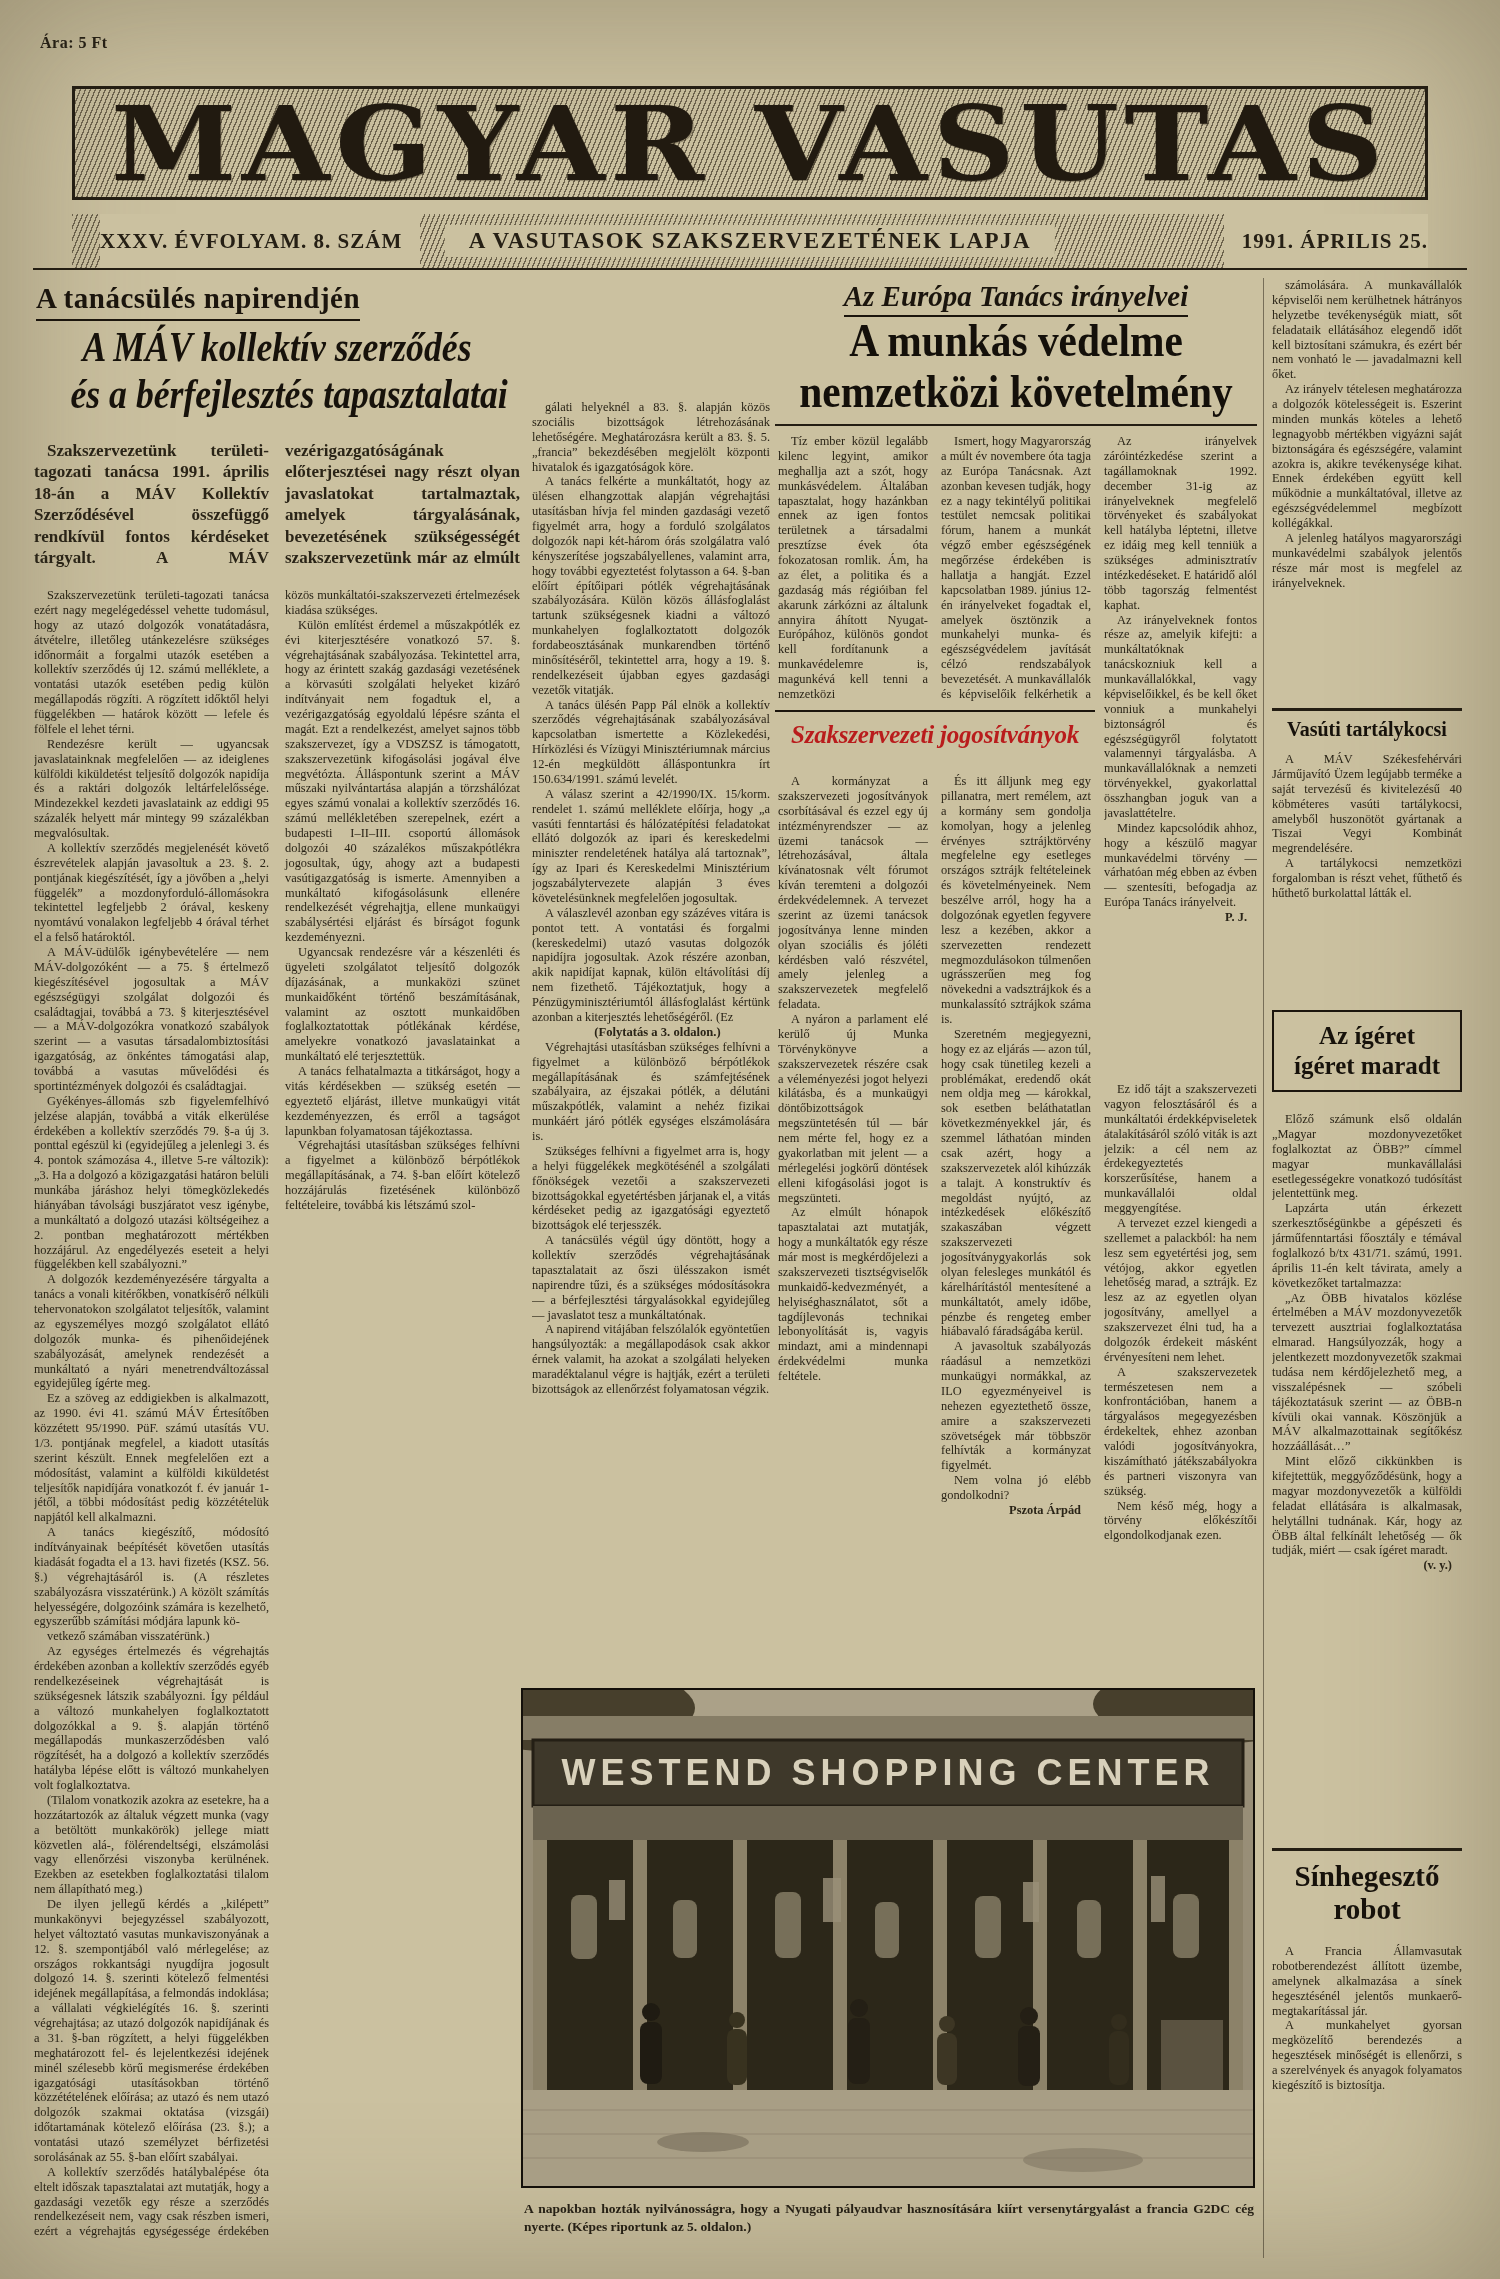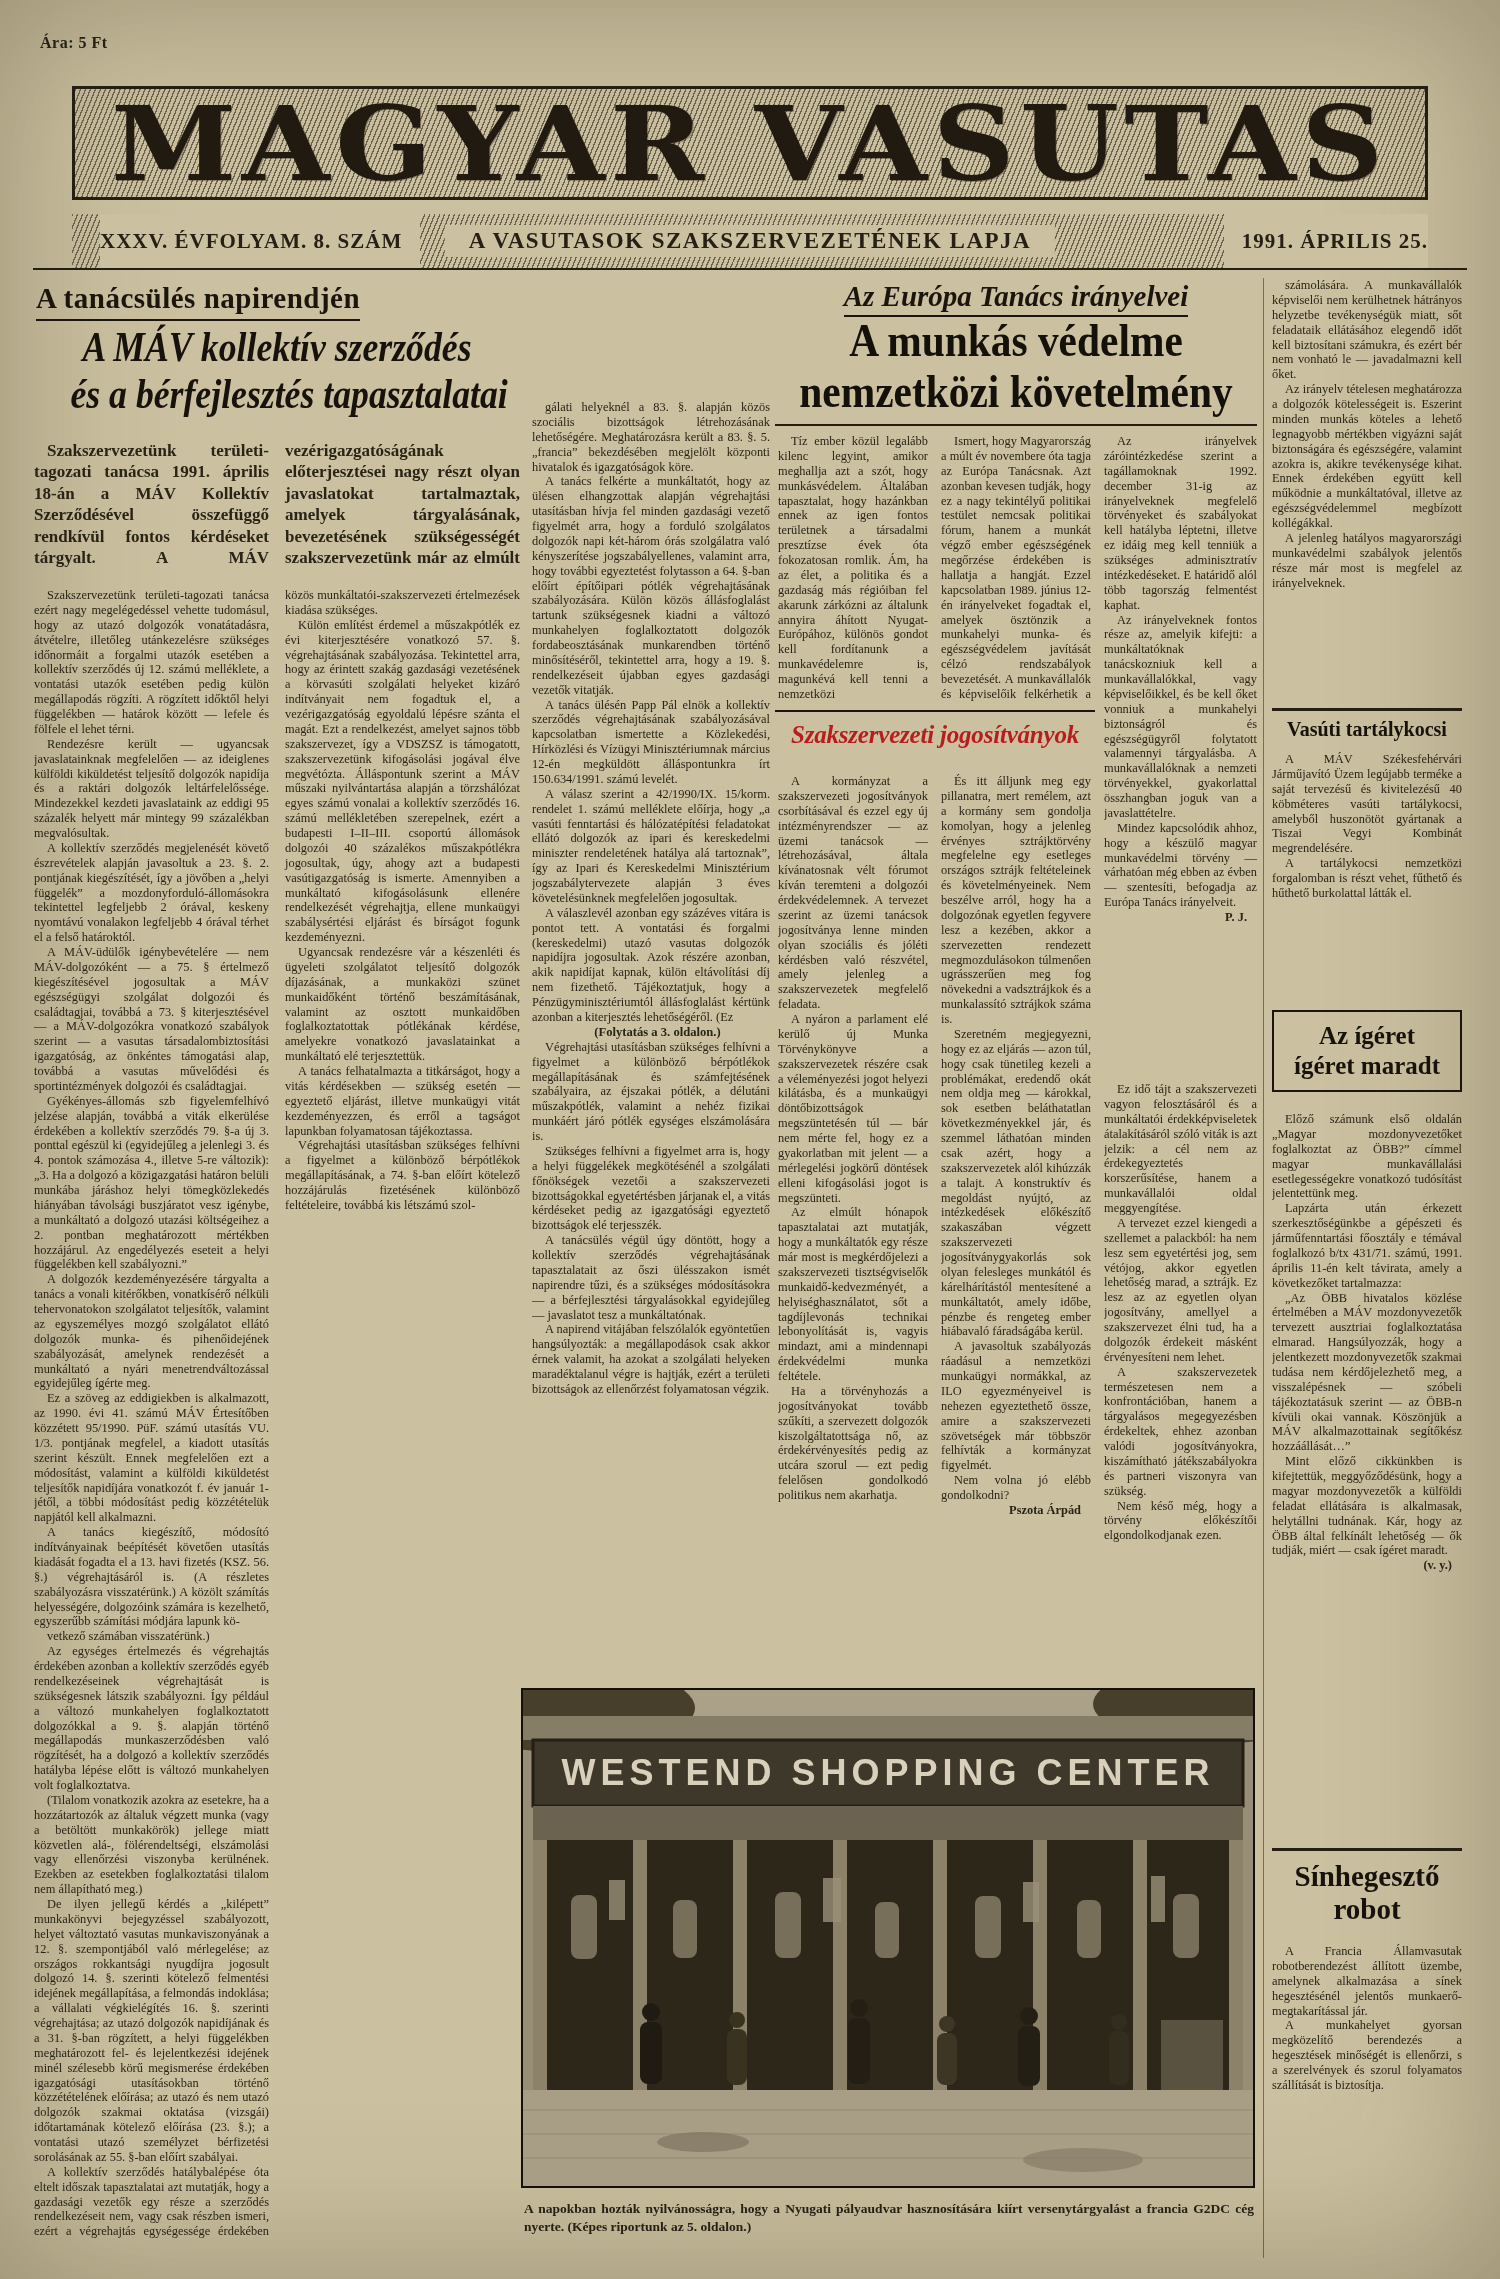--- a/index.html
+++ b/index.html
@@ -163,21 +163,20 @@
       <p>számolására. A munkavállalók képviselői nem kerülhetnek hátrányos helyzetbe tevékenységük miatt, sőt feladataik ellátásához elegendő időt kell biztosítani számukra, és ezért bér nem vonható le — javadalmazni kell őket.</p>
       <p>Az irányelv tételesen meghatározza a dolgozók kötelességeit is. Eszerint minden munkás köteles a lehető legnagyobb mértékben vigyázni saját biztonságára és egészségére, valamint azokra is, akikre tevékenysége kihat. Ennek érdekében együtt kell működnie a munkáltatóval, illetve az egészségvédelemmel megbízott kollégákkal.</p>
       <p>A jelenleg hatályos magyarországi munkavédelmi szabályok jelentős része már most is megfelel az irányelveknek.</p>
     </div>
 
   <div class="abs boxhead" style="left:775px; top:710px; width:320px;">Szakszervezeti jogosítványok</div>
   <div class="abs bodytext" style="left:778px; top:774px; width:150px; height:882px;">
       <p>A kormányzat a szakszervezeti jogosítványok csorbításával és ezzel egy új intézményrendszer — az üzemi tanácsok — létrehozásával, általa kívánatosnak vélt fórumot kíván teremteni a dolgozói érdekvédelemnek. A tervezet szerint az üzemi tanácsok jogosítványa lenne minden olyan szociális és jóléti kérdésben való részvétel, amely jelenleg a szakszervezetek megfelelő feladata.</p>
       <p>A nyáron a parlament elé kerülő új Munka Törvénykönyve a szakszervezetek részére csak a véleményezési jogot helyezi kilátásba, és a munkaügyi döntőbizottságok megszüntetésén túl — bár nem mérte fel, hogy ez a gyakorlatban mit jelent — a mérlegelési jogkörű döntések elleni kifogásolási jogot is megszünteti.</p>
       <p>Az elmúlt hónapok tapasztalatai azt mutatják, hogy a munkáltatók egy része már most is megkérdőjelezi a szakszervezeti tisztségviselők munkaidő-kedvezményét, a helyiséghasználatot, sőt a tagdíjlevonás technikai lebonyolítását is, vagyis mindazt, ami a mindennapi érdekvédelmi munka feltétele.</p>
-      <p>Ha a törvényhozás a jogosítványokat tovább szűkíti, a szervezett dolgozók kiszolgáltatottsága nő, az érdekérvényesítés pedig az utcára szorul — ezt pedig felelősen gondolkodó politikus nem akarhatja.</p>
     </div>
   <div class="abs bodytext" style="left:941px; top:774px; width:150px; height:882px;">
     <div>
         <p>És itt álljunk meg egy pillanatra, mert remélem, azt a kormány sem gondolja komolyan, hogy a jelenleg érvényes sztrájktörvény megfelelne egy esetleges országos sztrájk feltételeinek és követelményeinek. Nem beszélve arról, hogy ha a dolgozónak egyetlen fegyvere lesz a kezében, akkor a szervezetten rendezett megmozdulásokon túlmenően ugrásszerűen meg fog növekedni a vadsztrájkok és a munkalassító sztrájkok száma is.</p>
         <p>Szeretném megjegyezni, hogy ez az eljárás — azon túl, hogy csak tünetileg kezeli a problémákat, eredendő okát nem oldja meg — károkkal, sok esetben beláthatatlan következményekkel jár, és szemmel láthatóan minden csak azért, hogy a szakszervezetek alól kihúzzák a talajt. A konstruktív és megoldást nyújtó, az intézkedések előkészítő szakaszában végzett szakszervezeti jogosítványgyakorlás sok olyan felesleges munkától és kárelhárítástól mentesítené a munkáltatót, amely időbe, pénzbe és rengeteg ember hiábavaló fáradságába kerül.</p>
         <p>A javasoltuk szabályozás ráadásul a nemzetközi munkaügyi normákkal, az ILO egyezményeivel is nehezen egyeztethető össze, amire a szakszervezeti szövetségek már többször felhívták a kormányzat figyelmét.</p>
         <p>Nem volna jó elébb gondolkodni?</p>
       </div>
     <p class="sig">Pszota Árpád</p>
   </div>
@@ -209,21 +208,21 @@
     <p class="sig">(v. y.)</p>
   </div>
 
   <div class="rule" style="left:1272px; top:1848px; width:190px; height:2.5px;"></div>
   <div class="abs sidehead2" style="left:1272px; top:1860px; width:190px;">
     <div>Sínhegesztő</div>
     <div>robot</div>
   </div>
   <div class="abs bodytext" style="left:1272px; top:1944px; width:190px; height:320px;">
       <p>A Francia Államvasutak robotberendezést állított üzembe, amelynek alkalmazása a sínek hegesztésénél jelentős munkaerő-megtakarítással jár.</p>
-      <p>A munkahelyet gyorsan megközelítő berendezés a hegesztések minőségét is ellenőrzi, s a szerelvények és szorul folyamatos szállítását is biztosítja.</p>
+      <p>A munkahelyet gyorsan megközelítő berendezés a hegesztések minőségét is ellenőrzi, s a szerelvények és anyagok folyamatos kiegészítő is biztosítja.</p>
     </div>
 
   <div id="photo-frame" class="abs" style="left:521px; top:1688px; width:734px; height:500px;">
     <svg width="730" height="496" viewBox="0 0 730 496">
       <rect x="0" y="0" width="730" height="496" fill="#988e77"></rect>
       <rect x="0" y="0" width="730" height="26" fill="#aba188"></rect>
       <ellipse cx="42" cy="18" rx="130" ry="44" fill="#473f2c"></ellipse>
       <ellipse cx="688" cy="14" rx="118" ry="40" fill="#473f2c"></ellipse>
       <rect x="0" y="26" width="730" height="24" fill="#867d66"></rect>
       <rect x="10" y="50" width="710" height="66" fill="#3e382a" stroke="#241f15" stroke-width="3"></rect>

